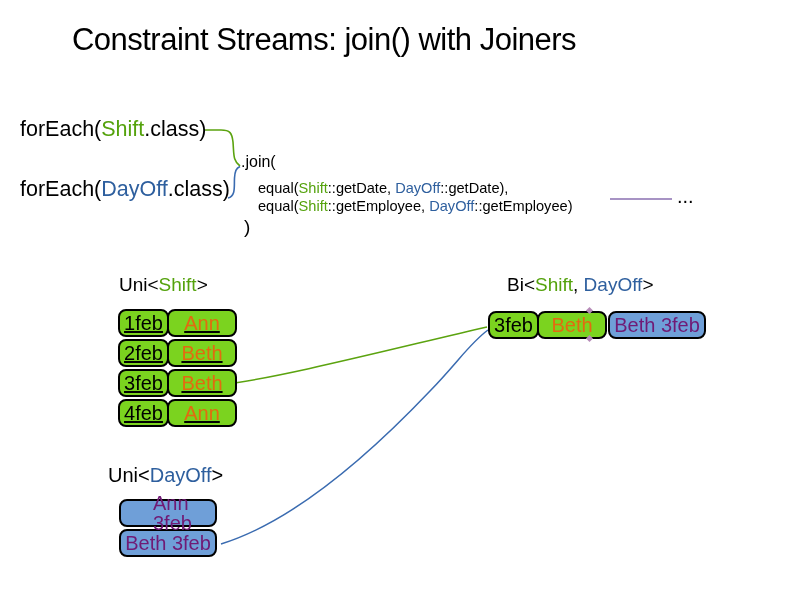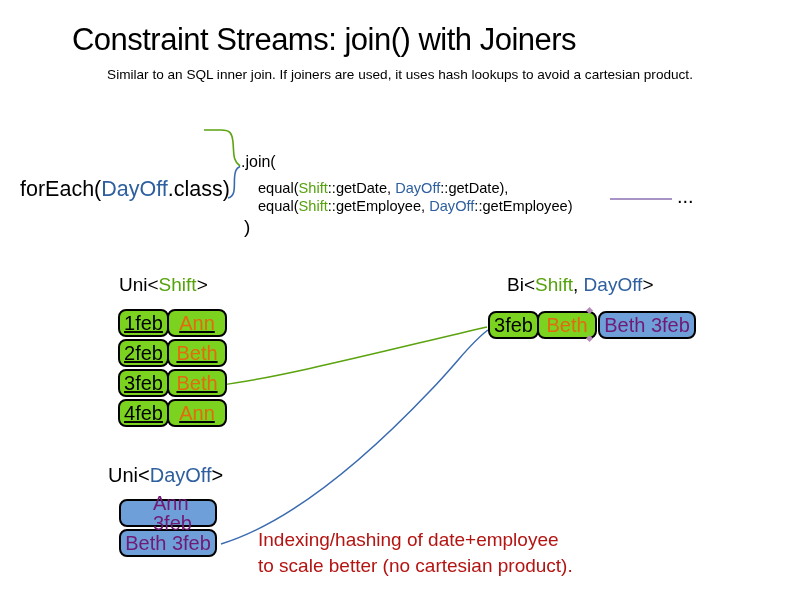--- a/index.html
+++ b/index.html
@@ -24,21 +24,21 @@
 
   .table-title{font-size:19px;}
 
   .row{display:flex;align-items:flex-start;}
   .cell{
     box-sizing:border-box;height:28px;border:2px solid #000;border-radius:8px;
     display:flex;align-items:center;justify-content:center;
     font-size:20px;line-height:1;background:#7bd31f;
   }
   .cell.date{width:51px;}
-  .cell.name{width:60px;margin-left:-2px;color:#e36a10;}
+  .cell.name{width:70px;margin-left:-2px;color:#e36a10;}
   .cell.wide{width:98px;}
   .cell.blue{background:#6f9fd8;color:#701a75;}
   .stack .row{margin-top:2px;text-decoration:underline;}
   .stack .row:first-child{margin-top:0;}
   .stack2 .cell{margin-top:2px;}
   .stack2 .cell:first-child{margin-top:0;padding-left:32px;}
 
   .bi-row .cell{margin-left:-2px;}
   .bi-row .cell:first-child{margin-left:0;}
   .bi-row .cell.wide{margin-left:1px;}
@@ -58,22 +58,24 @@
     <path d="M 228 198 C 236 196 234 186 234.5 178 C 235 171 236 168.5 240 166.5" fill="none" stroke="#3a6bb0" stroke-width="1.6"></path>
 
     <path d="M 610 199 L 672 199" fill="none" stroke="#8a6fb0" stroke-width="1.5"></path>
 
     <path d="M 220 385 C 280 378 400 347 487 327" fill="none" stroke="#5ba30f" stroke-width="1.5"></path>
 
     <path d="M 221 544 C 295 521 372 452 430 391 C 459 361 470 343 488 330" fill="none" stroke="#3a6bb0" stroke-width="1.5"></path>
   </svg>
 
   <div class="abs content slide-title">Constraint Streams: join() with Joiners</div>
-  <div class="abs content slide-subtitle">Similar to an SQL inner join. If joiners are used, it uses hash lookups to avoid a cartesian product.</div>
 
+  <div class="abs content code-foreach" style="left:20px;top:117px;">
+    <span>forEach(</span><span class="code-green">Shift</span><span>.class)</span>
+  </div>
   <div class="abs content code-foreach" style="left:20px;top:177px;">
     <span>forEach(</span><span class="code-blue">DayOff</span><span>.class)</span>
   </div>
 
   <div class="abs content join-open" style="left:241px;top:153px;">.join(</div>
 
   <div class="abs content equal-line" style="left:258px;top:180px;">
     <span>equal(</span><span class="code-green">Shift</span><span>::getDate, </span><span class="code-blue">DayOff</span><span>::getDate),</span>
   </div>
   <div class="abs content equal-line" style="left:258px;top:198px;">
@@ -118,18 +120,14 @@
   <div class="abs violet-dot" style="left:587px;top:336px;"></div>
 
   <div class="abs content table-title" style="left:108px;top:464px;font-size:20px;">
     <span>Uni&lt;</span><span class="code-blue">DayOff</span><span>&gt;</span>
   </div>
   <div class="abs content stack2" style="left:119px;top:499px;">
     <div class="cell wide blue">Ann 3feb</div>
     <div class="cell wide blue">Beth 3feb</div>
   </div>
 
-  <div class="abs content note" style="left:258px;top:527px;">
-    <div>Indexing/hashing of date+employee</div>
-    <div>to scale better (no cartesian product).</div>
-  </div>
 
 </div>
 
 </body></html>

